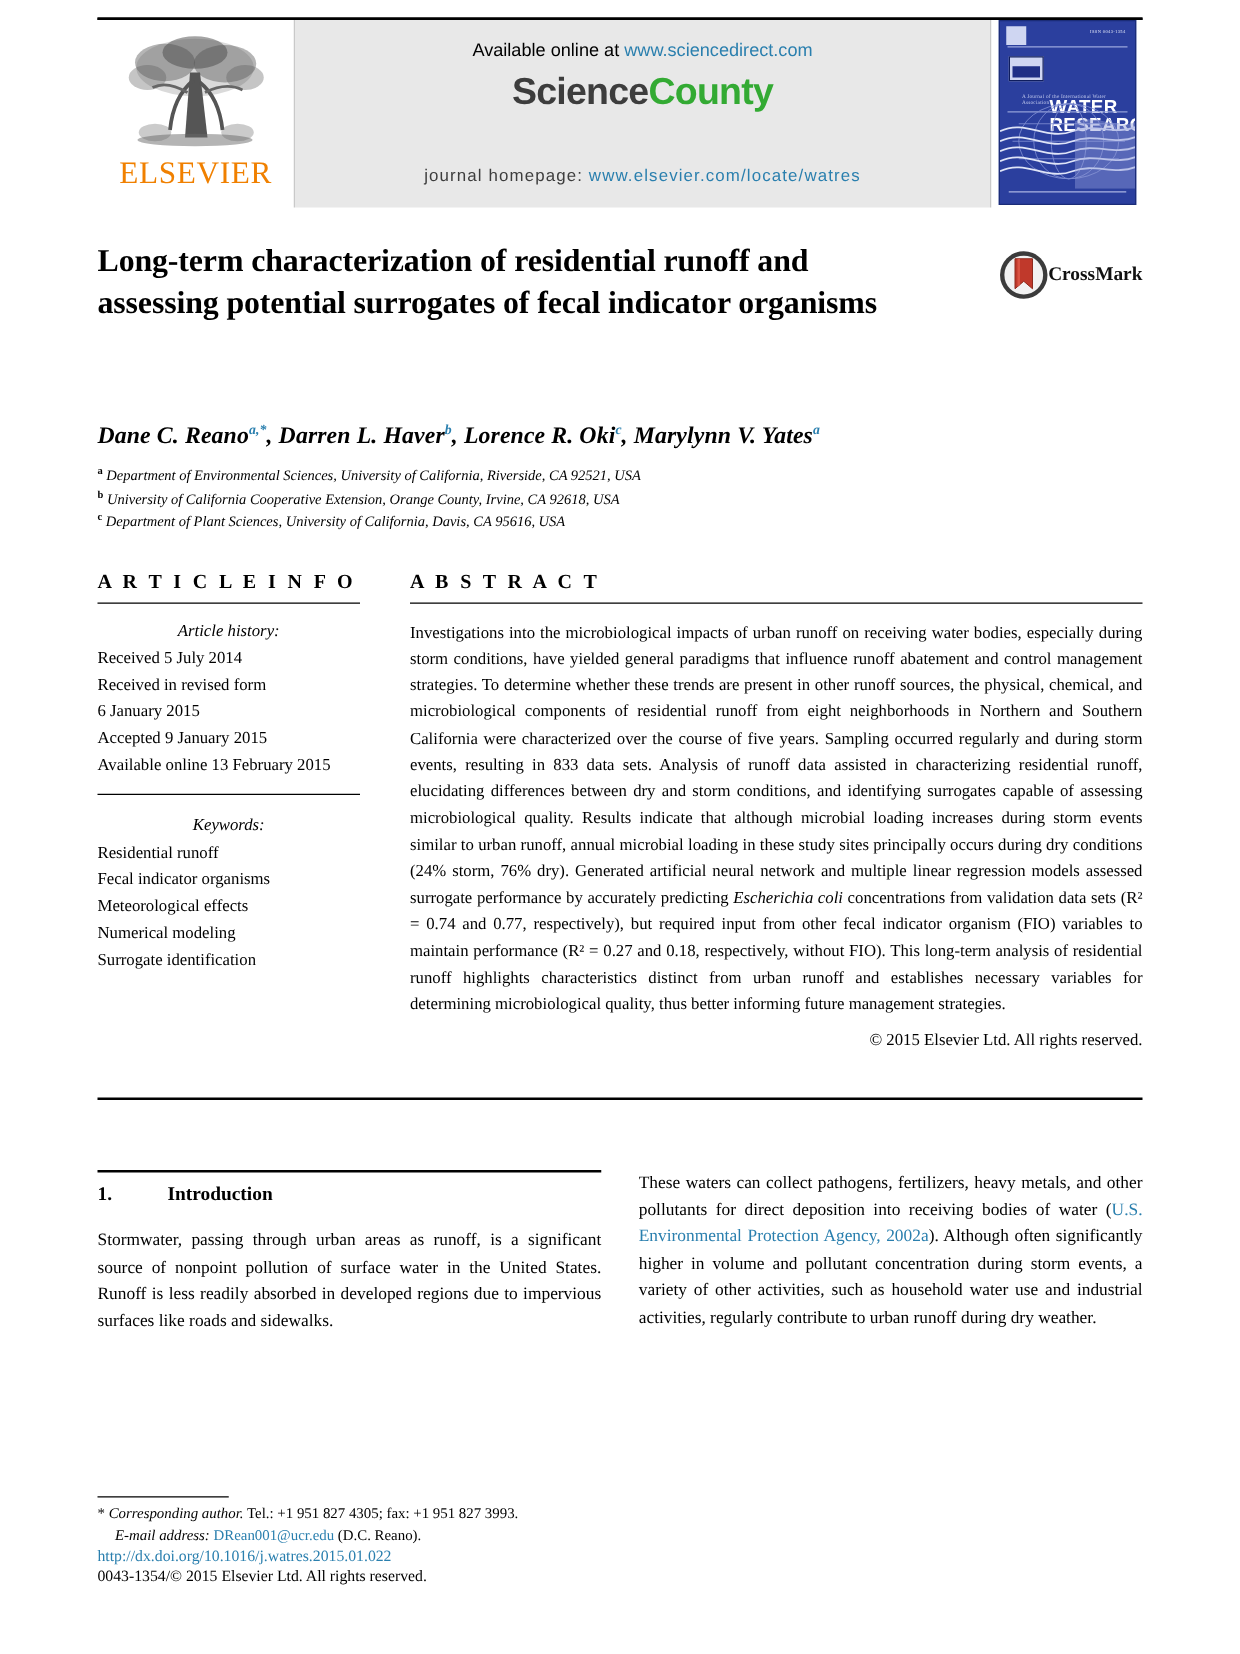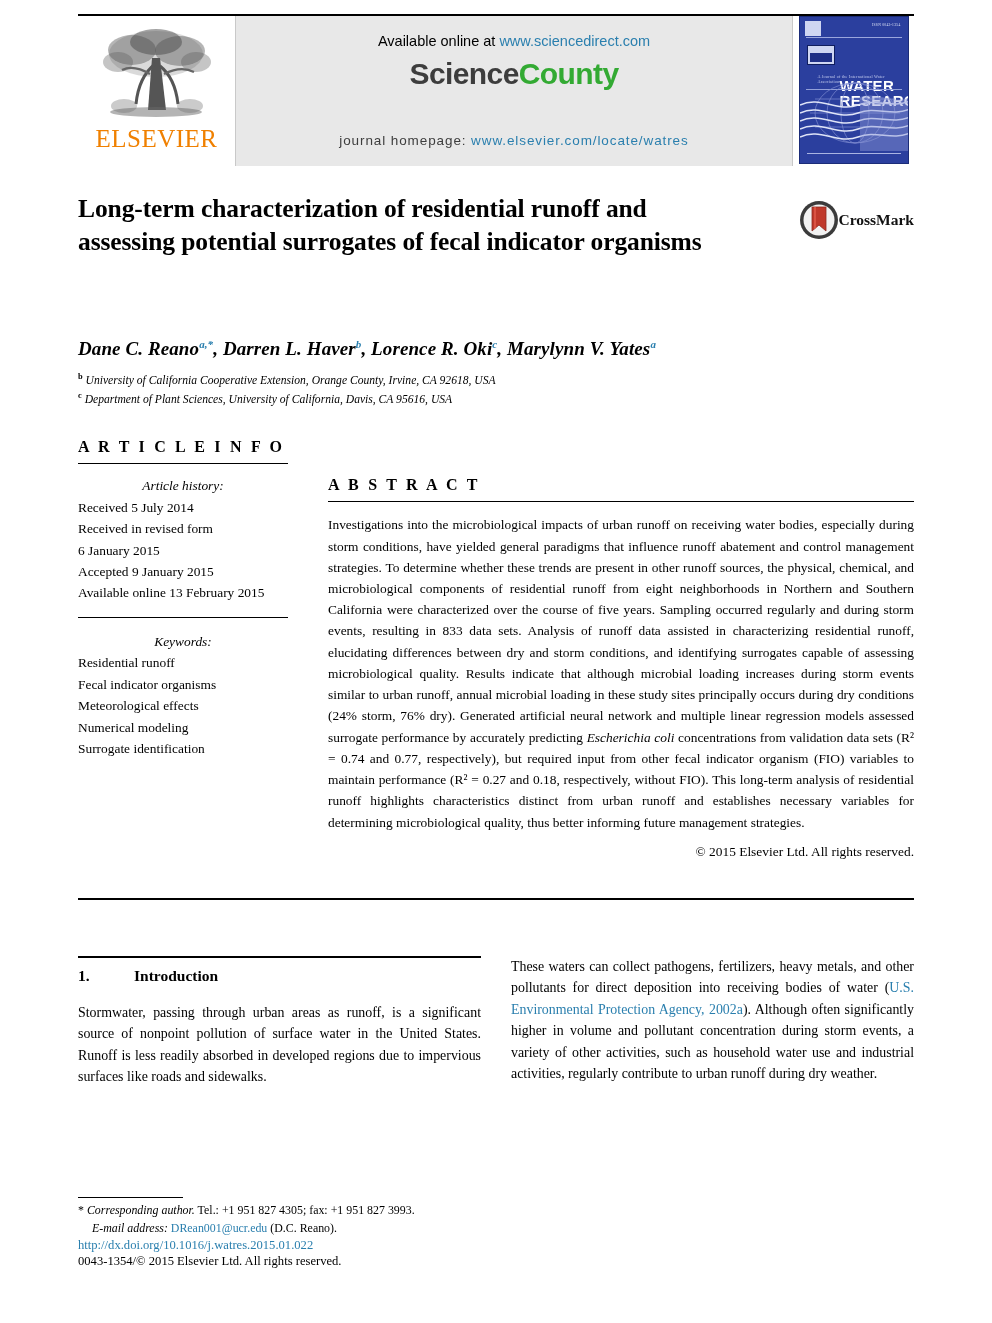--- a/index.html
+++ b/index.html
@@ -184,21 +184,21 @@
     line-height: 1.52;
   }
   .affils sup { font-weight: bold; font-style: normal; font-size: 8.4px; }
 
   
   .info-wrap {
     margin: 30px 78px 0 78px;
     display: flex;
   }
   .col-info { width: 232px; padding-right: 22px; }
-  .col-abs  { flex: 1; padding-left: 18px; margin-top: 38px; }
+  .col-abs  { flex: 1; padding-left: 18px; }
 
   .sec-head {
     font-family: Liberation Serif, serif;
     font-weight: bold;
     font-size: 16px;
     letter-spacing: 2.7px;
   }
   .rule { border-top: 1.6px solid #000; margin-top: 7px; }
   .rule-thin { border-top: 1px solid #000; margin: 13px 0 0 0; }
 
@@ -372,20 +372,21 @@
   </div>
 
   <div class="authors">
     <span>Dane C. Reano</span><sup>a,*</sup>,
     <span>Darren L. Haver</span><sup>b</sup>,
     <span>Lorence R. Oki</span><sup>c</sup>,
     <span>Marylynn V. Yates</span><sup>a</sup>
   </div>
 
   <div class="affils">
+    <div><sup>a</sup> <span>Department of Environmental Sciences, University of California, Riverside, CA 92521, USA</span></div>
     <div><sup>b</sup> <span>University of California Cooperative Extension, Orange County, Irvine, CA 92618, USA</span></div>
     <div><sup>c</sup> <span>Department of Plant Sciences, University of California, Davis, CA 95616, USA</span></div>
   </div>
 
   <div class="info-wrap">
 
     <div class="col-info">
       <div class="sec-head">A R T I C L E  I N F O</div>
       <div class="rule"></div>
       <div class="info-body">

